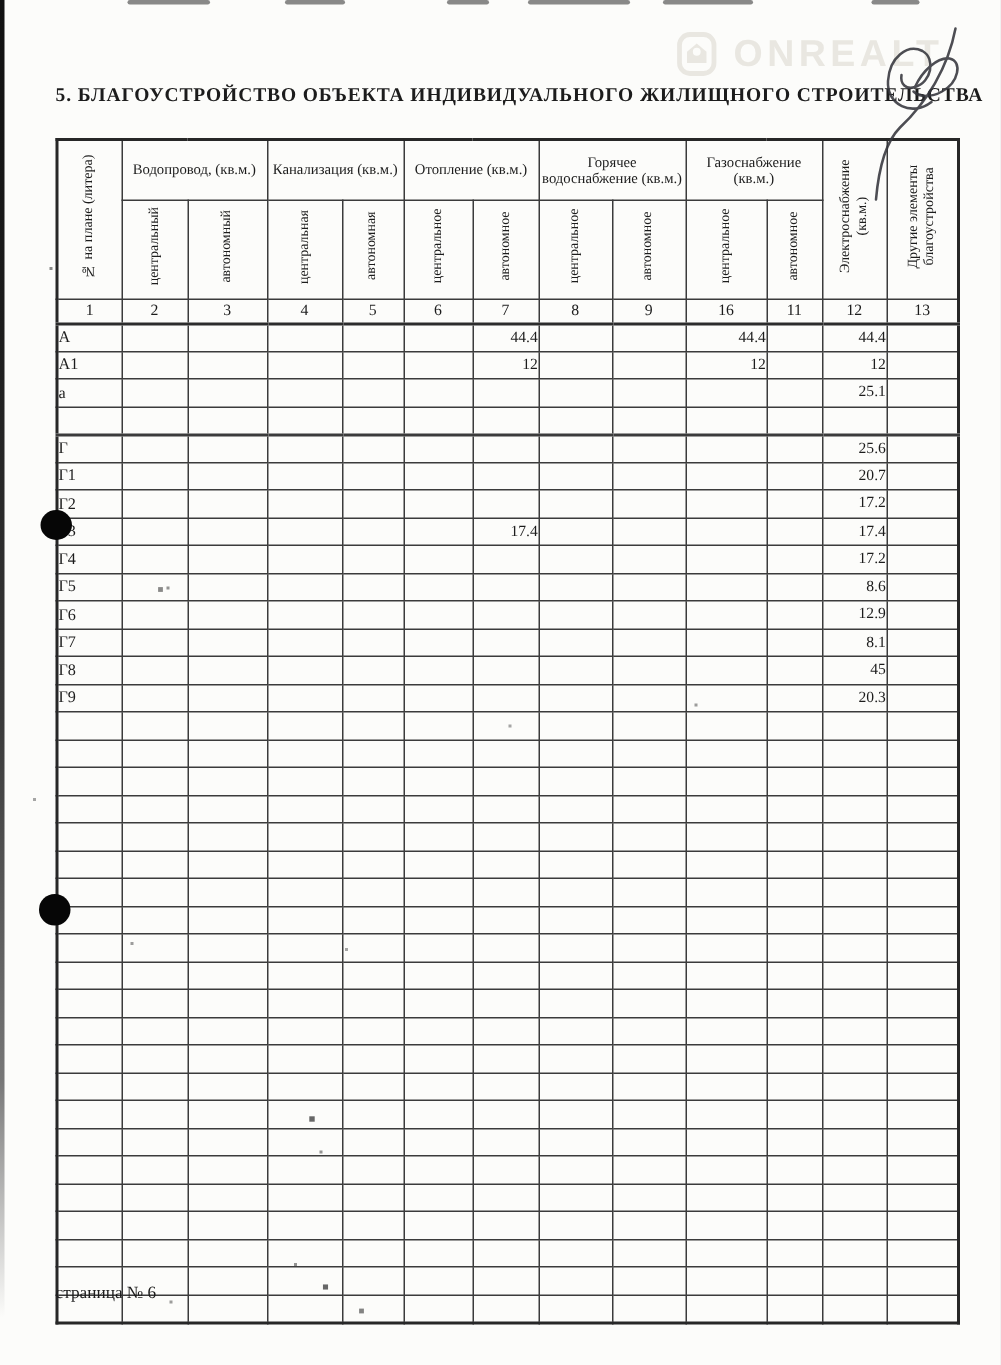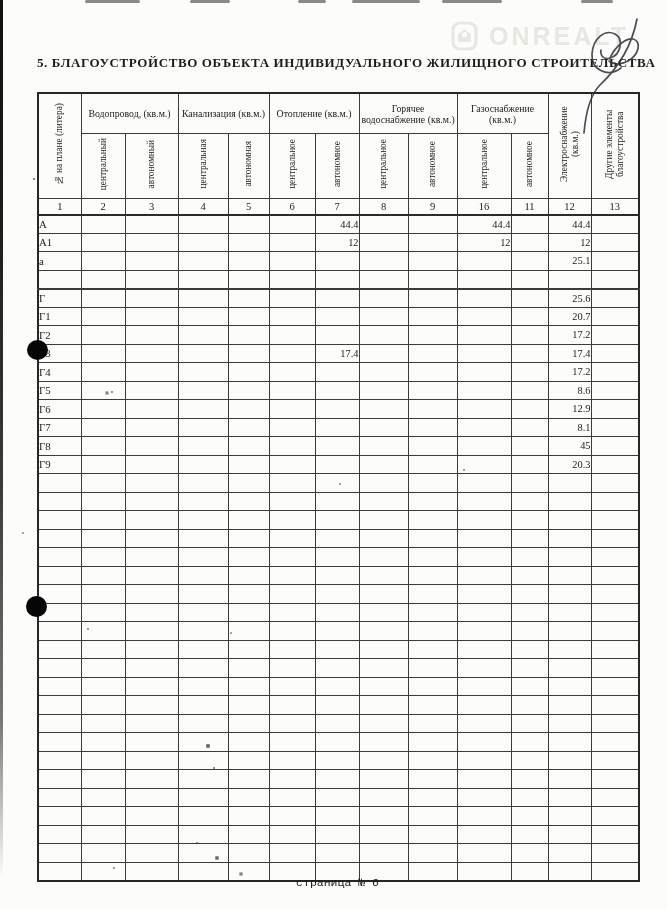--- a/index.html
+++ b/index.html
@@ -60,21 +60,21 @@
   tbody tr { height:18.5px; }
   td.lbl { font-size:10.8px; text-align:left; padding-left:3px; }
   td.val { font-size:10.4px; text-align:right; padding-right:3px; }
   tbody tr.thick td { border-bottom-width:2px; }
 
   
   .hole { position:absolute; background:#060606; border-radius:50%; z-index:4; }
   .hole-1 { left:27px; top:340px; width:21px; height:20px; }
   .hole-2 { left:26px; top:596px; width:21px; height:21px; }
 
-  .footer { position:absolute; left:37px; top:876px; width:601px; text-align:center; font-size:11.5px; z-index:2;font-family:Liberation Mono, monospace; }
+  .footer { position:absolute; left:37px; top:856px; width:601px; text-align:left; font-size:11.5px; z-index:2; }
 </style>
 </head>
 <body>
 
 <div class="page">
 
   <div class="edge-left"></div>
   <div class="smudge" style="left:85px;width:55px;"></div>
   <div class="smudge" style="left:190px;width:40px;"></div>
   <div class="smudge" style="left:298px;width:28px;"></div>

